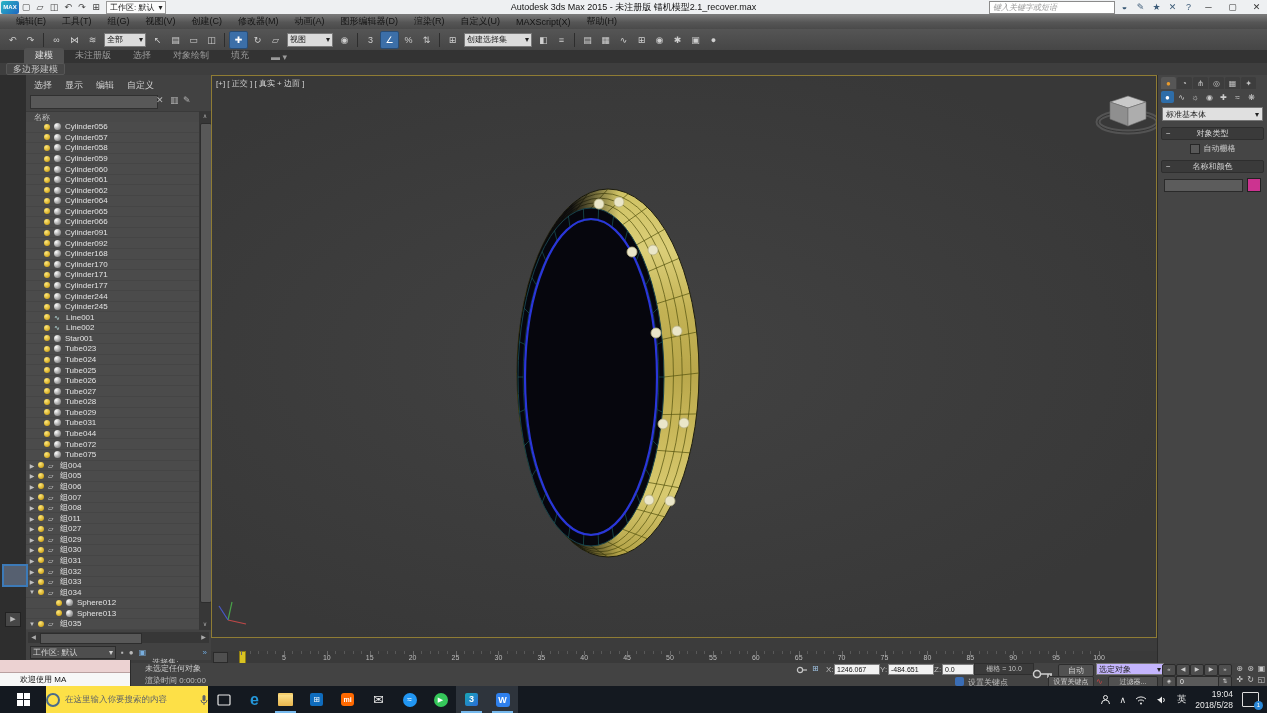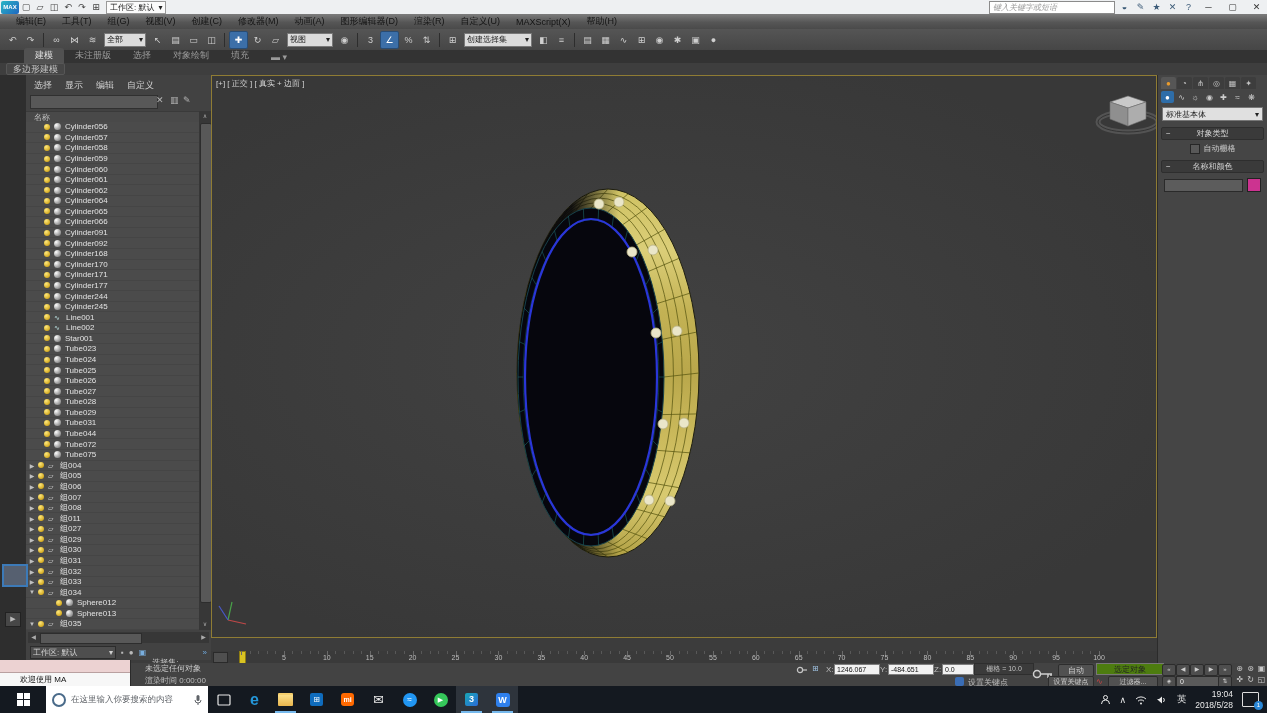--- a/index.html
+++ b/index.html
@@ -137,36 +137,36 @@
 .sb-ic{position:absolute;color:#c6c6c6;font-size:8px;}
 .sb-lab{position:absolute;top:2px;font-size:8px;color:#bdbdbd;}
 .sb-field{position:absolute;top:1px;height:9px;background:#f2f2f2;border:1px solid #7e7e7e;
  color:#111;font-size:7px;padding:0 2px;line-height:9px;}
 #sb-grid{position:absolute;left:974px;top:0px;width:58px;height:10px;background:#3b3b3b;
  border:1px solid #2e2e2e;color:#c0c0c0;font-size:7px;text-align:center;line-height:10px;}
 #sb-timetag-ic{position:absolute;left:955px;top:14px;width:9px;height:9px;background:#3a6db5;border-radius:2px;}
 #sb-timetag{position:absolute;left:968px;top:14px;font-size:8px;color:#bdbdbd;}
 .sb-btn{position:absolute;height:11px;background:#515151;border:1px solid #2d2d2d;border-radius:2px;
  color:#cfcfcf;font-size:8px;text-align:center;}
-#sb-seldd{position:absolute;left:1096px;top:0px;width:62px;height:10px;background:#4d7c0f;
+#sb-seldd{position:absolute;left:1096px;top:0px;width:62px;height:10px;background:#c4b5fd;
  border:1px solid #787878;color:#222;font-size:8px;display:flex;align-items:center;
- justify-content:space-between;padding:0 2px;flex-direction:column;}
+ justify-content:space-between;padding:0 2px;}
 #sb-fcurve{position:absolute;left:1096px;top:14px;color:#d04444;font-size:8px;}
 .pb-btn{position:absolute;width:12px;height:10px;background:#4e4e4e;border:1px solid #2c2c2c;
  color:#cdcdcd;font-size:6px;text-align:center;line-height:9px;border-radius:2px;}
 #sb-frame{position:absolute;left:1176px;top:13px;width:40px;height:9px;background:#5a5a5a;
  border:1px solid #2c2c2c;color:#eee;font-size:7px;padding-left:3px;line-height:9px;}
 .nav-btn{position:absolute;width:11px;height:10px;color:#c9c9c9;font-size:8px;text-align:center;line-height:10px;}
 
 #taskbar{position:absolute;left:0;top:686px;width:1267px;height:27px;background:#141920;
  display:flex;align-items:center;z-index:40;}
 #startbtn{width:46px;height:27px;display:flex;align-items:center;justify-content:center;}
 #winlogo{display:grid;grid-template-columns:6px 6px;grid-template-rows:6px 6px;gap:1px;}
 #winlogo span{background:#fff;}
-#tk-search{width:162px;height:27px;background:#ffffff;display:flex;align-items:center;gap:5px;padding:0 6px;box-sizing:border-box;}
+#tk-search{width:162px;height:27px;background:#fde047;display:flex;align-items:center;gap:5px;padding:0 0;box-sizing:border-box;}
 #cortana{width:10px;height:10px;border:2px solid #4a6b8a;border-radius:50%;flex:none;}
 #tk-search-text{flex:1;font-size:8.5px;color:#5f6368;white-space:nowrap;overflow:hidden;}
 .tkslot{width:31px;height:27px;display:flex;align-items:center;justify-content:center;position:relative;}
 .tkslot.open{background:#2e343c;}
 .tkul{position:absolute;bottom:0;left:5px;right:5px;height:2px;background:#76b9ed;}
 #tray{margin-left:auto;display:flex;align-items:center;gap:9px;padding-right:8px;color:#eaeaea;font-size:9px;}
 #clockblk{text-align:right;font-size:8.5px;line-height:1.2;}
 #notif{position:relative;width:15px;height:13px;border:1px solid #ddd;border-radius:1px;}
 #notif-badge{position:absolute;right:-5px;bottom:-4px;width:9px;height:9px;border-radius:50%;
  background:#2b88d8;color:#fff;font-size:6px;text-align:center;line-height:9px;}
@@ -181,20 +181,21 @@
     <span class="qat-i">▢</span>
     <span class="qat-i">▱</span>
     <span class="qat-i">◫</span>
     <span class="qat-i">↶</span>
     <span class="qat-i">↷</span>
     <span class="qat-i">⊞</span>
     <div id="ws-dd">
       <span>工作区: 默认</span>
       <span>▾</span>
     </div>
+    <div id="win-title">Autodesk 3ds Max 2015 - 未注册版   锚机模型2.1_recover.max</div>
     <div id="tb-right">
       <input id="tb-search" placeholder="键入关键字或短语" style="">
       <span class="tbsm">◒</span>
       <span class="tbsm">✎</span>
       <span class="tbsm">★</span>
       <span class="tbsm">✕</span>
       <span class="tbsm">?</span>
       <span class="winbtn">─</span>
       <span class="winbtn">▢</span>
       <span class="winbtn">✕</span>

